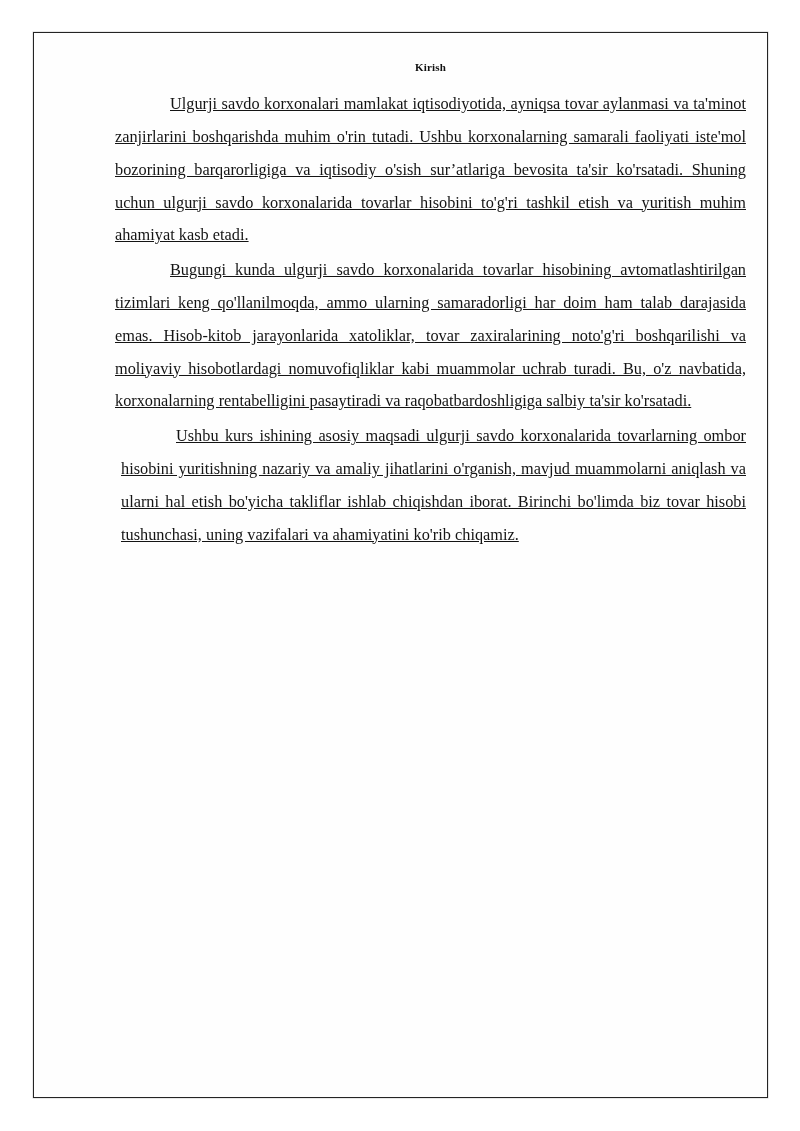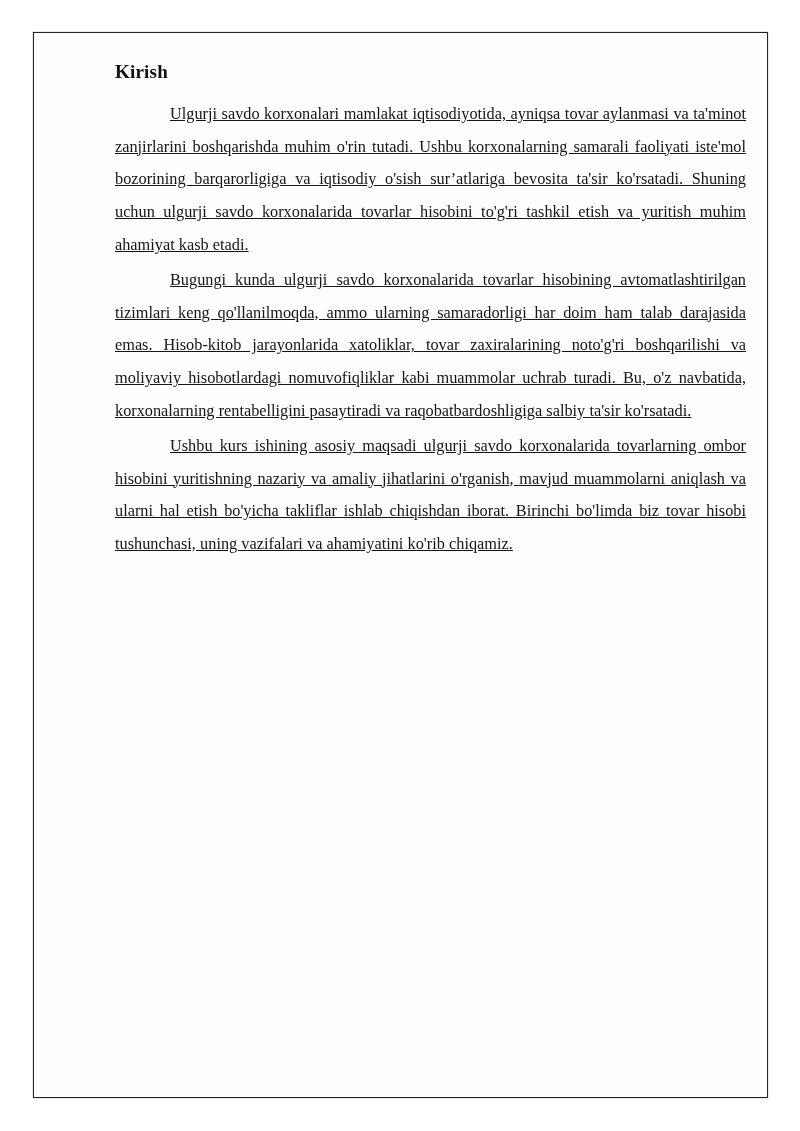--- a/index.html
+++ b/index.html
@@ -36,23 +36,23 @@
   }
 
   .page-inner {
     position: absolute;
     left: 81px;   
     top: 28px;
     width: 631px; 
   }
 
   .doc-title {
-    text-align: left;
+    text-align: center;
     font-weight: bold;
-    font-size: 19px;
+    font-size: 11px;
     line-height: 1.2;
     color: #111111;
     letter-spacing: 0.2px;
     margin: 0 0 14px 0;
   }
 
   .doc-para {
     margin: 0 0 2px 0;
     text-align: justify;
     text-justify: inter-word;
@@ -60,20 +60,21 @@
     font-size: 16.3px;
     line-height: 32.8px;
     color: #141414;
     hyphens: none;
     word-spacing: 0.1px;
     text-decoration: underline;
   }
 
   .doc-para:last-child {
     margin-bottom: 0;
+    margin-left: 6px;
   }
 </style>
 </head>
 <body>
 
 <div class="page-canvas">
   <div class="page-sheet">
     <div class="page-inner">
 
       <h1 class="doc-title">Kirish</h1>

